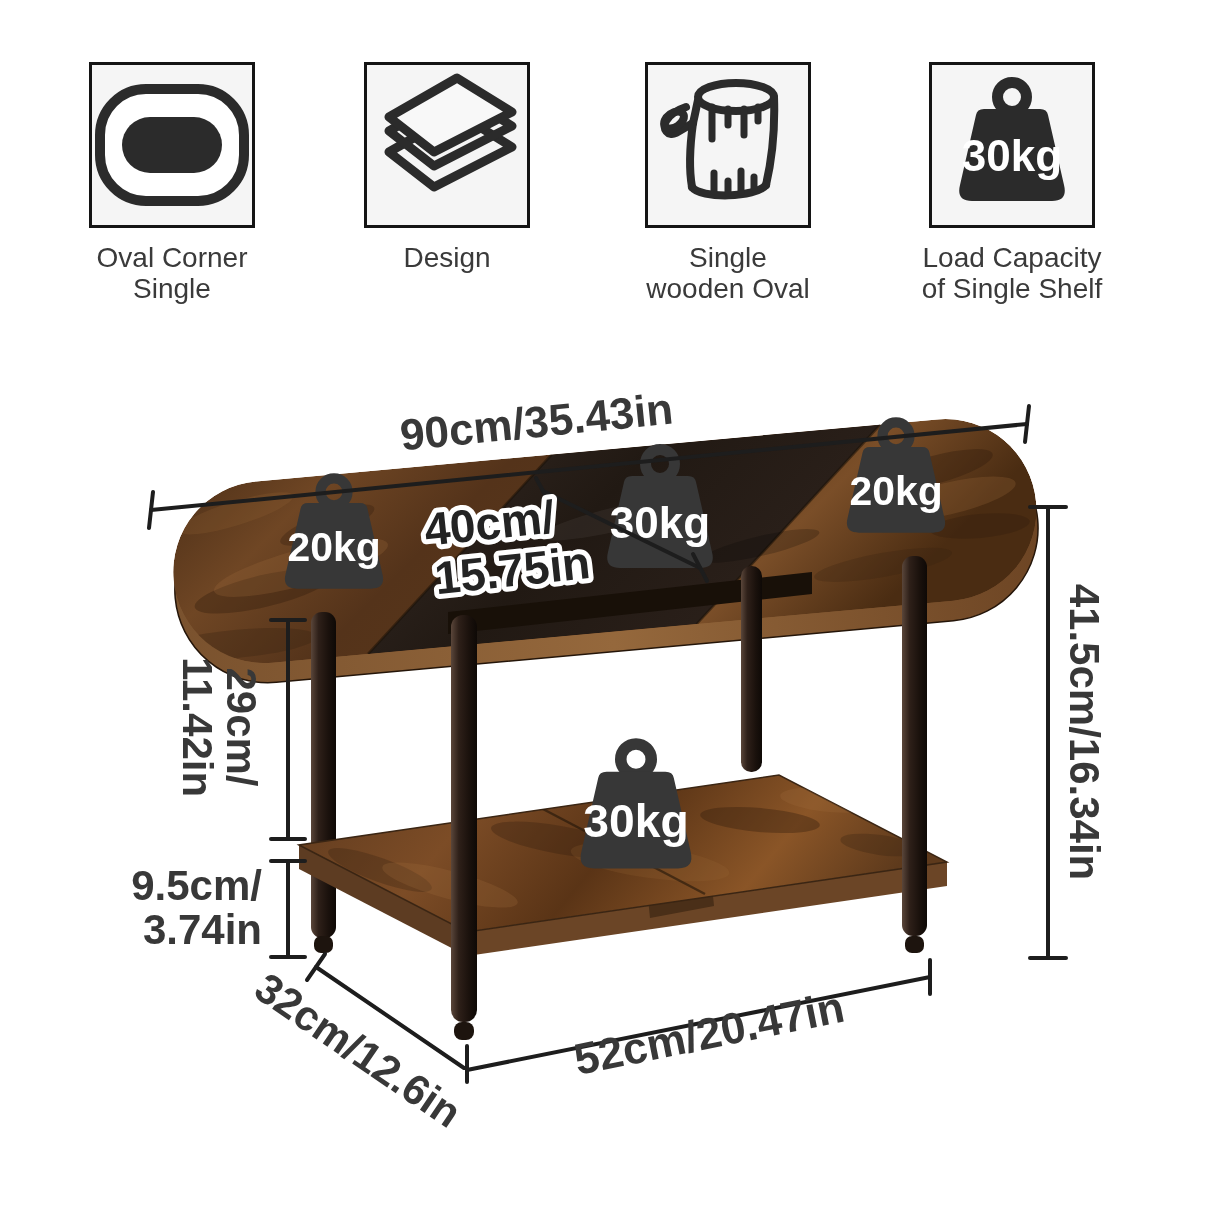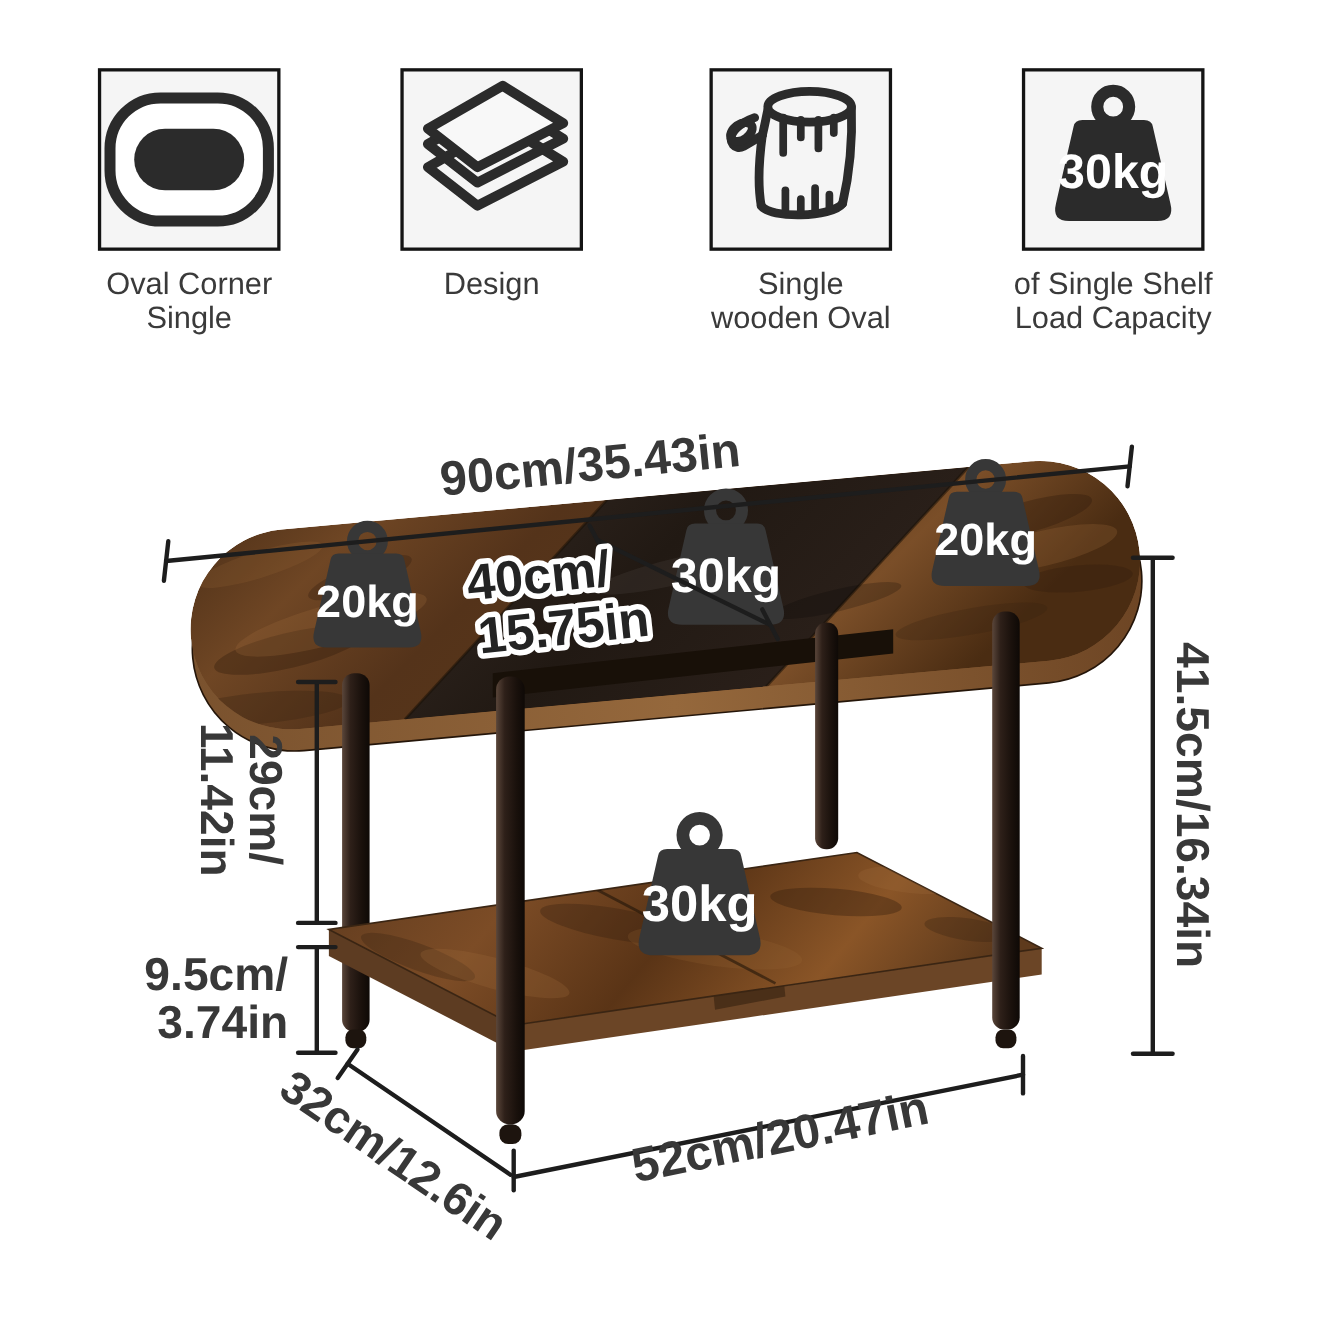--- a/index.html
+++ b/index.html
@@ -94,22 +94,22 @@
       <div class="icon-box">
         <svg width="160" height="160" viewBox="-80 -80 160 160">
           <g transform="translate(0,8)">
             <circle class="wtRing" cy="-56" r="14.5" style="stroke:#2b2b2b"></circle>
             <path class="wtBody" style="fill:#2b2b2b" d="M -36,-38 Q -35,-44 -28,-44 L 28,-44 Q 35,-44 36,-38 L 52,32 Q 56,48 40,48 L -40,48 Q -56,48 -52,32 Z"></path>
             <text class="wtText" y="18" text-anchor="middle">30kg</text>
           </g>
         </svg>
       </div>
       <div class="feature-label">
+        <div>Load Capacity</div>
         <div>of Single Shelf</div>
-        <div>Load Capacity</div>
       </div>
     </div>
   </div>
 
   <svg width="1214" height="1214" viewBox="0 0 1214 1214" style="position:absolute;left:0;top:0">
     <defs>
       <linearGradient id="topWood" x1="0" y1="0" x2="1" y2="0.25">
         <stop offset="0" stop-color="#4e3018"></stop>
         <stop offset="0.18" stop-color="#6f4624"></stop>
         <stop offset="0.38" stop-color="#54331a"></stop>

